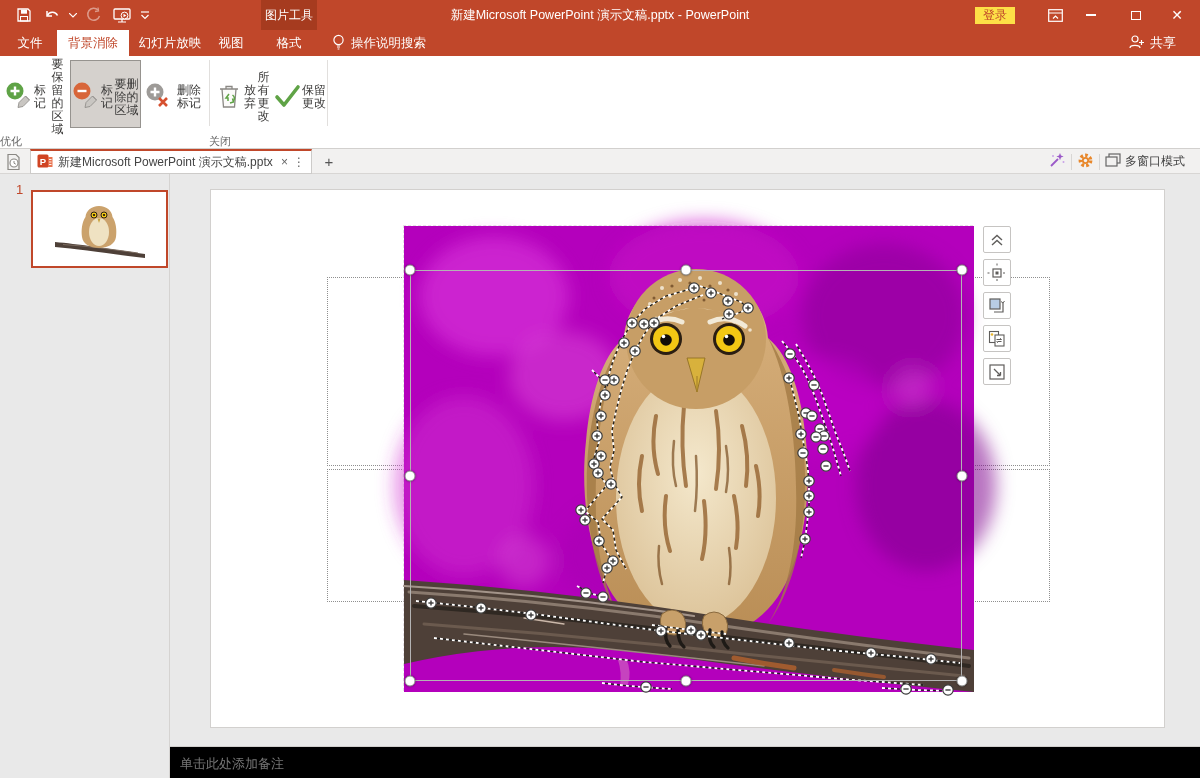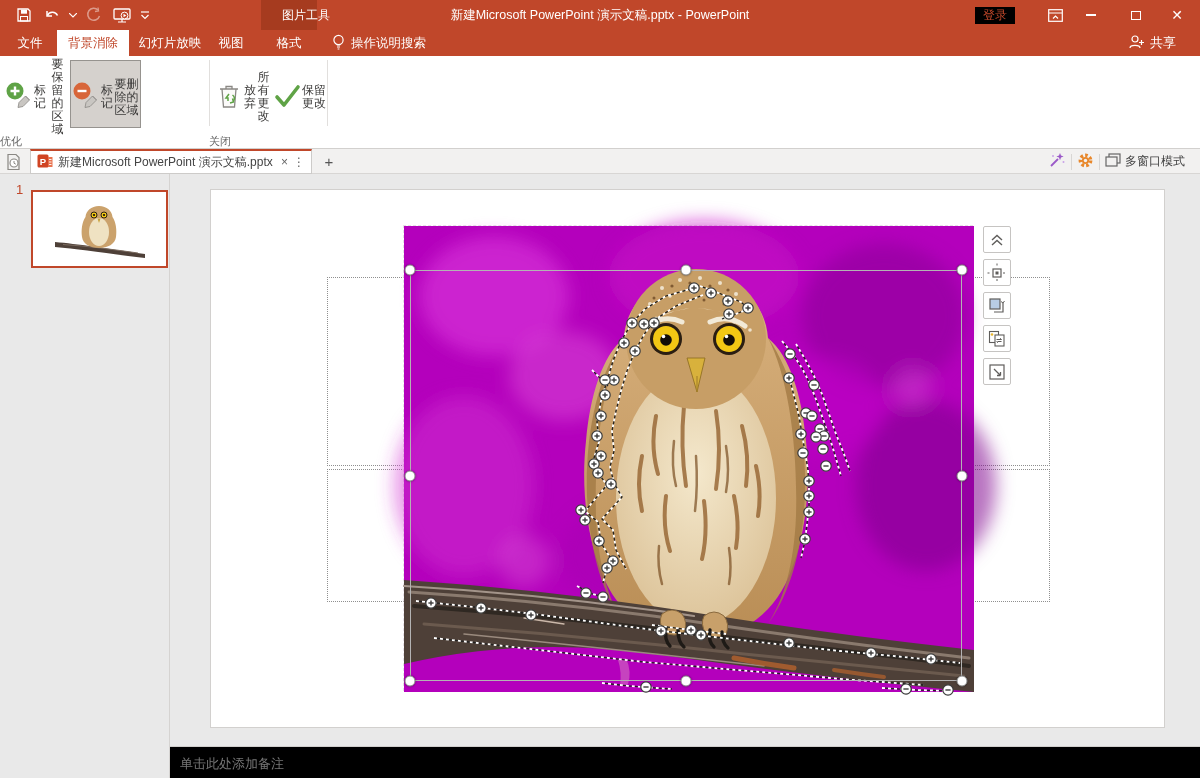--- a/index.html
+++ b/index.html
@@ -4,25 +4,25 @@
 <style>
   html,body{margin:0;padding:0;background:#d0d0d0;}
   *{box-sizing:border-box;font-family:"Liberation Sans","DejaVu Sans",sans-serif;}
   .app{position:relative;width:1200px;height:778px;background:#E9E9E9;overflow:hidden;}
   .abs{position:absolute;}
 
   
   .titlebar{left:0;top:0;width:1200px;height:30px;background:#C0472A;color:#fff;}
   .tabrow{left:0;top:30px;width:1200px;height:26px;background:#C0472A;color:#fff;}
   .ctx-block{left:261px;top:0;width:56px;height:56px;background:#A63B1F;}
-  .ctx-label{left:278px;top:0;width:56px;height:30px;line-height:30px;text-align:center;font-size:12px;color:#fff;z-index:2;}
+  .ctx-label{left:261px;top:0;width:56px;height:30px;line-height:30px;text-align:center;font-size:12px;color:#fff;z-index:2;}
   .qat{left:12px;top:0;height:30px;display:flex;align-items:center;gap:4px;z-index:2;}
   .qat .qbtn{width:24px;height:24px;display:flex;align-items:center;justify-content:center;}
   .win-title{left:380px;top:0;width:440px;height:30px;line-height:30px;text-align:center;font-size:12.5px;color:#fff;white-space:nowrap;z-index:2;}
-  .login-btn{left:975px;top:7px;width:40px;height:17px;background:#000000;color:#C0472A;font-size:12px;line-height:17px;text-align:center;z-index:2;cursor:default;}
+  .login-btn{left:975px;top:7px;width:40px;height:17px;background:#fde047;color:#C0472A;font-size:12px;line-height:17px;text-align:center;z-index:2;cursor:default;}
   .winctl{top:0;height:30px;width:34px;display:flex;align-items:center;justify-content:center;z-index:2;}
   .ribbon-opts{left:1038px;} .btn-min{left:1074px;} .btn-max{left:1119px;} .btn-close{left:1160px;}
   .min-glyph{width:10px;height:2px;background:#fff;}
   .max-glyph{width:10px;height:9px;border:1.5px solid #fff;}
   .close-glyph{color:#fff;font-size:14px;line-height:14px;}
 
   
   .rtab{top:30px;height:26px;line-height:26px;font-size:12.5px;color:#fff;text-align:center;z-index:3;}
   .rtab.active{background:#fff;color:#C0472A;}
   .tab-file{left:8px;width:44px;}
@@ -188,20 +188,30 @@
       <span class="ric">
         <svg width="30" height="30" viewBox="0 0 30 30">
             <circle cx="11" cy="10" r="8.5" fill="#D8663A"></circle>
             <path d="M6.5 10 h9" stroke="#fff" stroke-width="2.4"></path>
             <path d="M15 21.5 l6.5-6.5 4 4 -6.5 6.5 -5 1 z" fill="#C9C6C2" stroke="#8A8884" stroke-width=".8"></path>
             <path d="M21.5 15 l4 4" stroke="#8A8884" stroke-width=".8"></path>
           </svg>
       </span>
       <span>标记</span>
       <span>要删除的区域</span>
+    </div>
+    <div class="rbtn b3">
+      <span class="ric">
+        <svg width="30" height="30" viewBox="0 0 30 30">
+            <circle cx="13" cy="11" r="8.5" fill="#9E9B98"></circle>
+            <path d="M8.5 11 h9 M13 6.5 v9" stroke="#fff" stroke-width="2.4"></path>
+            <path d="M17 17 l8 8 M25 17 l-8 8" stroke="#D6502F" stroke-width="2.6"></path>
+          </svg>
+      </span>
+      <span>删除标记</span>
     </div>
     <div class="rbtn b4">
       <span class="ric">
         <svg width="30" height="30" viewBox="0 0 30 30">
             <path d="M8 8 L9.5 26 h11 L22 8" fill="#FBFAF9" stroke="#8A8884" stroke-width="1.3"></path>
             <path d="M6 8 h18 M12 8 V5.5 h6 V8" fill="none" stroke="#8A8884" stroke-width="1.3"></path>
             <path d="M15 13 l-3 4 h2 v3" fill="none" stroke="#5FA346" stroke-width="1.5"></path>
             <path d="M16 22 l3.5-1 -1-3.5" fill="none" stroke="#5FA346" stroke-width="1.5"></path>
             <path d="M18.5 14 a4.5 4.5 0 0 1 1 6" fill="none" stroke="#5FA346" stroke-width="1.5"></path>
           </svg>

